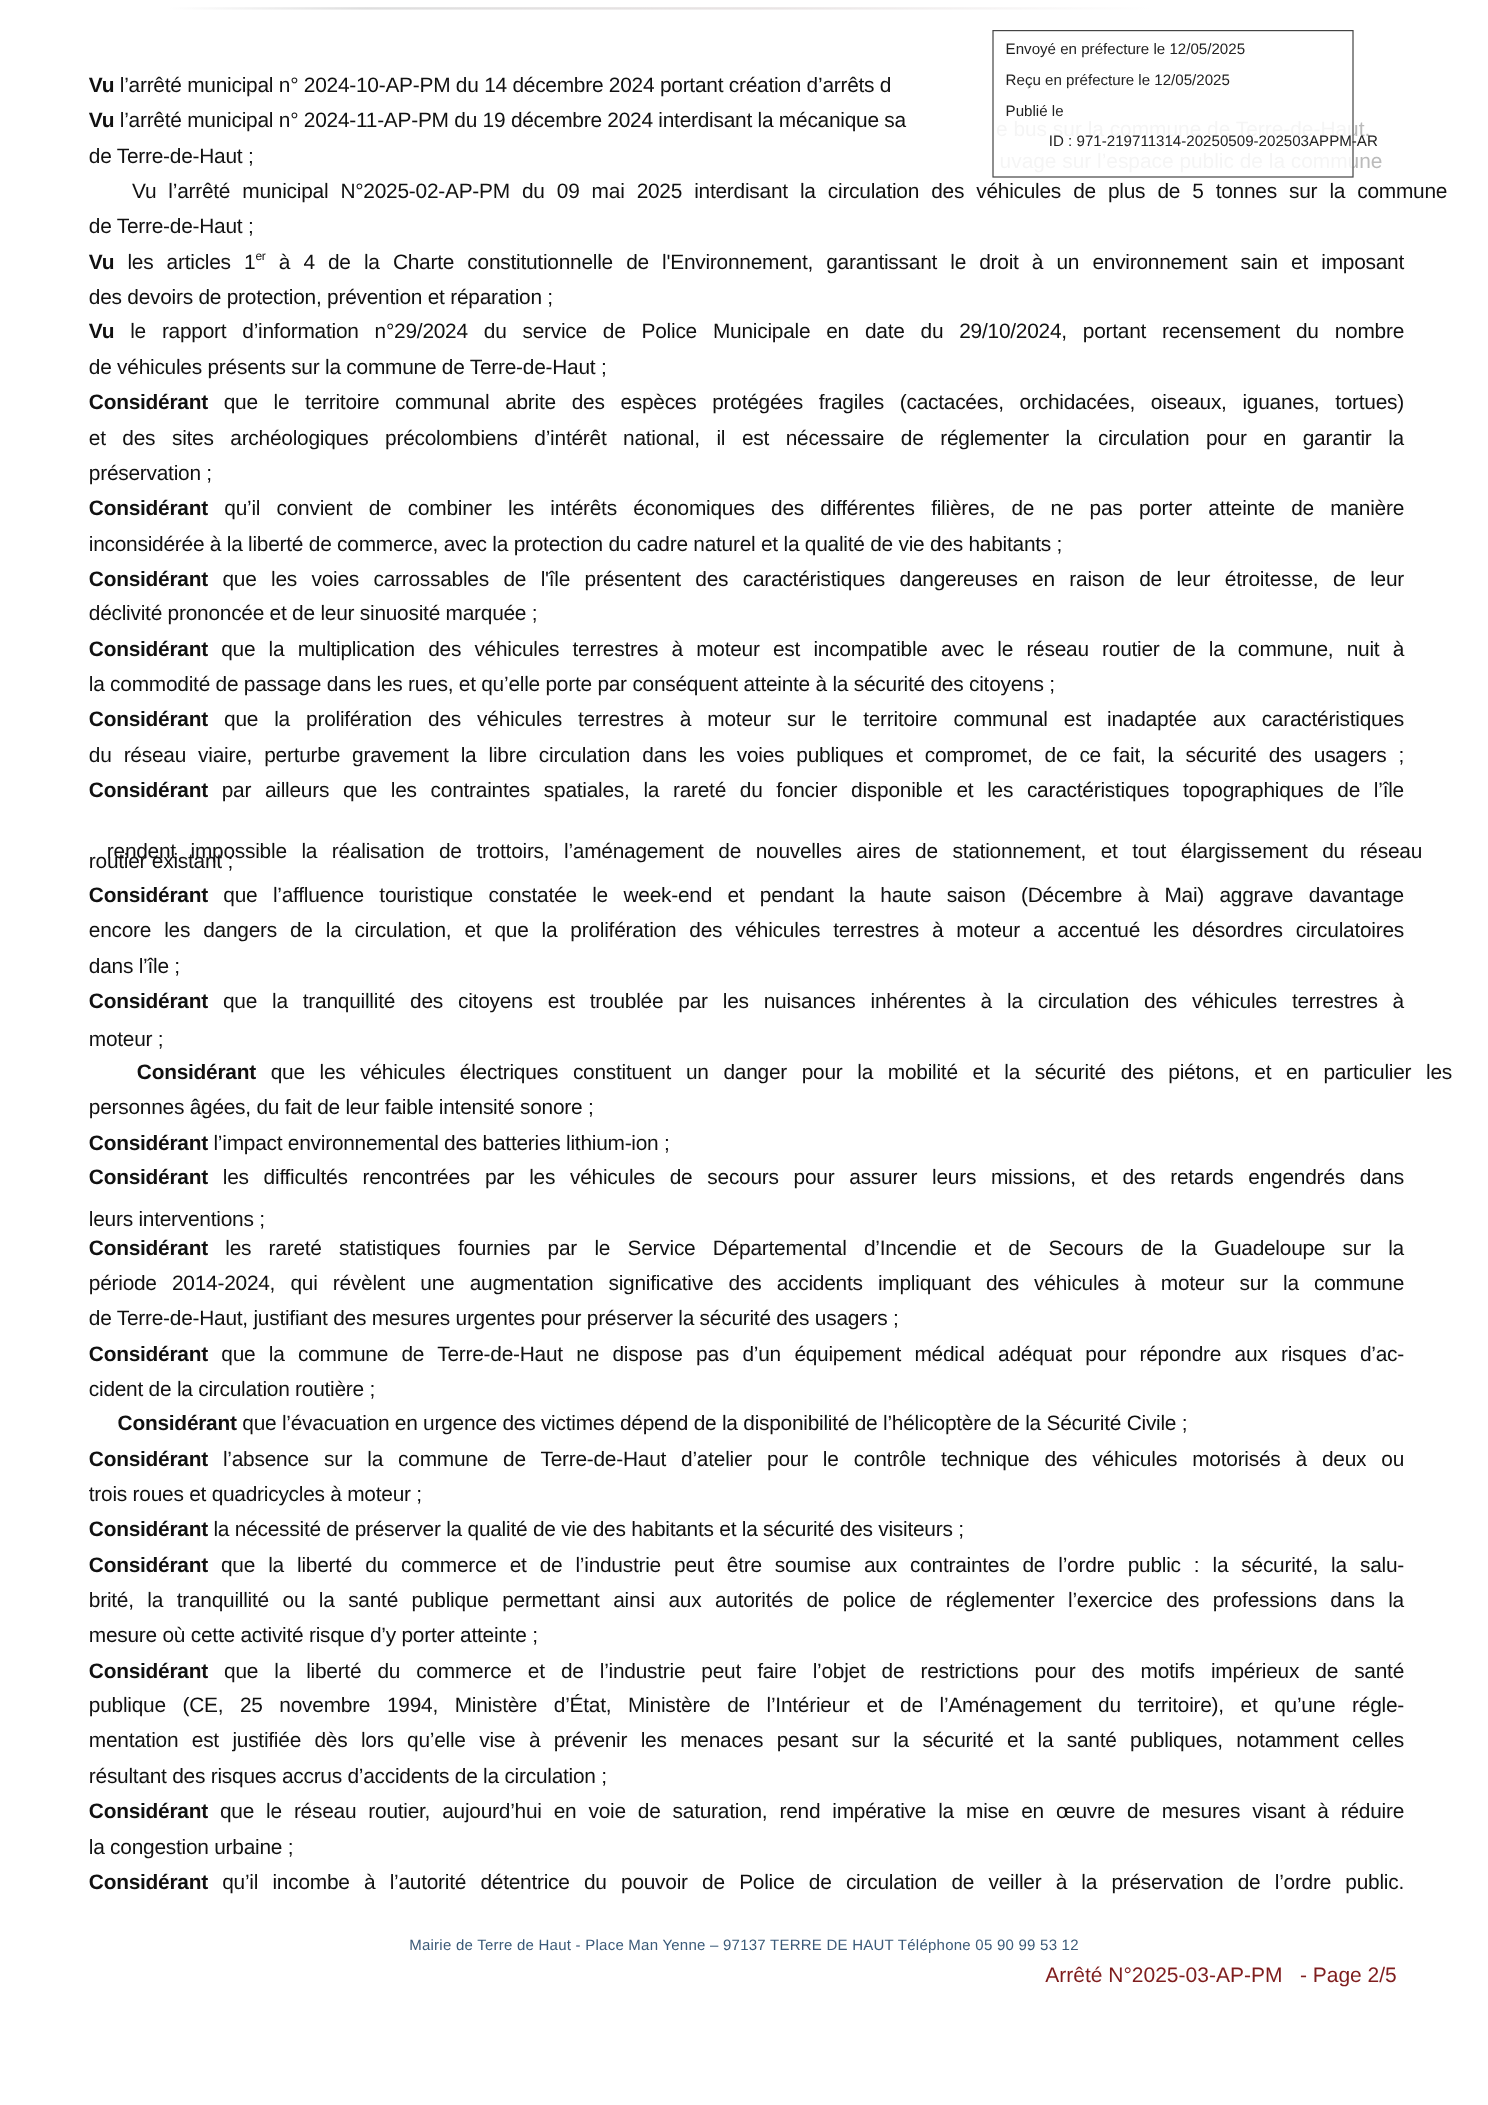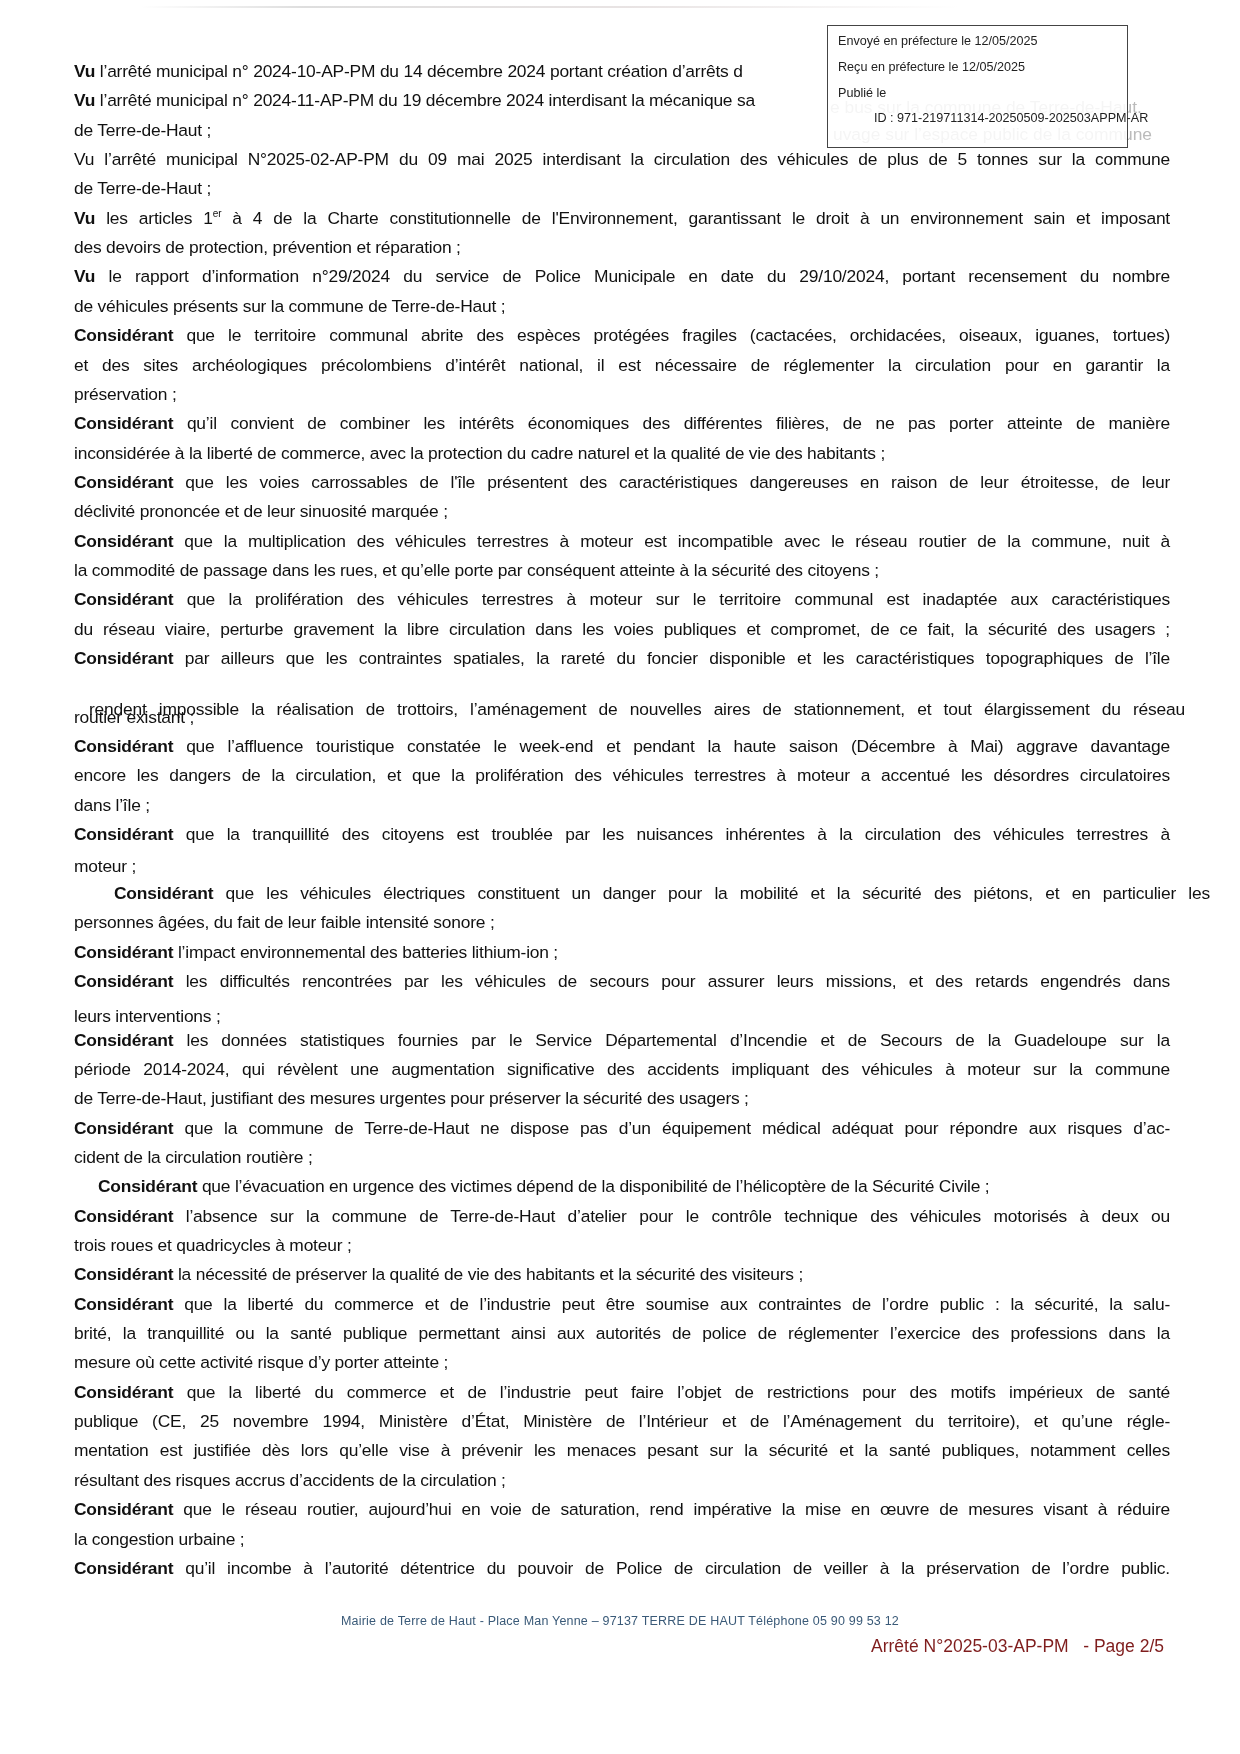--- a/index.html
+++ b/index.html
@@ -18,21 +18,21 @@
 </style>
 </head>
 <body>
 
 <div class="topline"></div>
 
 <div class="doc" id="doc">
     <div class="line" style="top: 3px; text-align: right;"><span class="kw">Vu</span><span> l’arrêté municipal n° 2024-10-AP-PM du 14 décembre 2024 portant création d’arrêts d</span></div>
     <div class="line" style="top: 32.35px;"><span class="kw">Vu</span><span> l’arrêté municipal n° 2024-11-AP-PM du 19 décembre 2024 interdisant la mécanique sa</span></div>
     <div class="line" style="top: 61.7px;"><span>de Terre-de-Haut ;</span></div>
-    <div class="line j" style="top: 91.05px;"><span>Vu l’arrêté municipal N°2025-02-AP-PM du 09 mai 2025 interdisant la circulation des véhicules de plus de 5 tonnes sur la commune</span></div>
+    <div class="line j" style="top: 91.05px; margin-left: 36px;"><span>Vu l’arrêté municipal N°2025-02-AP-PM du 09 mai 2025 interdisant la circulation des véhicules de plus de 5 tonnes sur la commune</span></div>
     <div class="line" style="top: 120.4px;"><span>de Terre-de-Haut ;</span></div>
     <div class="line j" style="top: 149.75px;"><span class="kw">Vu</span><span> les articles 1</span><sup>er</sup><span> à 4 de la Charte constitutionnelle de l'Environnement, garantissant le droit à un environnement sain et imposant</span></div>
     <div class="line" style="top: 179.1px;"><span>des devoirs de protection, prévention et réparation ;</span></div>
     <div class="line j" style="top: 208.45px;"><span class="kw">Vu</span><span> le rapport d’information n°29/2024 du service de Police Municipale en date du 29/10/2024, portant recensement du nombre</span></div>
     <div class="line" style="top: 237.8px;"><span>de véhicules présents sur la commune de Terre-de-Haut ;</span></div>
     <div class="line j" style="top: 267.15px;"><span class="kw">Considérant</span><span> que le territoire communal abrite des espèces protégées fragiles (cactacées, orchidacées, oiseaux, iguanes, tortues)</span></div>
     <div class="line j" style="top: 296.5px;"><span>et des sites archéologiques précolombiens d’intérêt national, il est nécessaire de réglementer la circulation pour en garantir la</span></div>
     <div class="line" style="top: 325.85px;"><span>préservation ;</span></div>
     <div class="line j" style="top: 355.2px;"><span class="kw">Considérant</span><span> qu’il convient de combiner les intérêts économiques des différentes filières, de ne pas porter atteinte de manière</span></div>
     <div class="line" style="top: 384.55px;"><span>inconsidérée à la liberté de commerce, avec la protection du cadre naturel et la qualité de vie des habitants ;</span></div>
@@ -48,21 +48,21 @@
     <div class="line j" style="top: 678.05px;"><span class="kw">Considérant</span><span> que l’affluence touristique constatée le week-end et pendant la haute saison (Décembre à Mai) aggrave davantage</span></div>
     <div class="line j" style="top: 707.4px;"><span>encore les dangers de la circulation, et que la prolifération des véhicules terrestres à moteur a accentué les désordres circulatoires</span></div>
     <div class="line" style="top: 736.75px;"><span>dans l’île ;</span></div>
     <div class="line j" style="top: 766.1px;"><span class="kw">Considérant</span><span> que la tranquillité des citoyens est troublée par les nuisances inhérentes à la circulation des véhicules terrestres à</span></div>
     <div class="line" style="top: 798px;"><span>moteur ;</span></div>
     <div class="line j" style="top: 824.8px; margin-left: 40px;"><span class="kw">Considérant</span><span> que les véhicules électriques constituent un danger pour la mobilité et la sécurité des piétons, et en particulier les</span></div>
     <div class="line" style="top: 854.15px;"><span>personnes âgées, du fait de leur faible intensité sonore ;</span></div>
     <div class="line" style="top: 883.5px;"><span class="kw">Considérant</span><span> l’impact environnemental des batteries lithium-ion ;</span></div>
     <div class="line j" style="top: 912.85px;"><span class="kw">Considérant</span><span> les difficultés rencontrées par les véhicules de secours pour assurer leurs missions, et des retards engendrés dans</span></div>
     <div class="line" style="top: 912px; margin-top: 36px;"><span>leurs interventions ;</span></div>
-    <div class="line j" style="top: 971.55px;"><span class="kw">Considérant</span><span> les données statistiques fournies par le Service Départemental d’Incendie et de Secours de la Guadeloupe sur la</span></div>
+    <div class="line j" style="top: 971.55px;"><span class="kw">Considérant</span><span> les rareté statistiques fournies par le Service Départemental d’Incendie et de Secours de la Guadeloupe sur la</span></div>
     <div class="line j" style="top: 1000.9px;"><span>période 2014-2024, qui révèlent une augmentation significative des accidents impliquant des véhicules à moteur sur la commune</span></div>
     <div class="line" style="top: 1030.25px;"><span>de Terre-de-Haut, justifiant des mesures urgentes pour préserver la sécurité des usagers ;</span></div>
     <div class="line j" style="top: 1059.6px;"><span class="kw">Considérant</span><span> que la commune de Terre-de-Haut ne dispose pas d’un équipement médical adéquat pour répondre aux risques d’ac-</span></div>
     <div class="line" style="top: 1088.95px;"><span>cident de la circulation routière ;</span></div>
     <div class="line" style="top: 1118.3px; margin-left: 24px;"><span class="kw">Considérant</span><span> que l’évacuation en urgence des victimes dépend de la disponibilité de l’hélicoptère de la Sécurité Civile ;</span></div>
     <div class="line j" style="top: 1147.65px;"><span class="kw">Considérant</span><span> l’absence sur la commune de Terre-de-Haut d’atelier pour le contrôle technique des véhicules motorisés à deux ou</span></div>
     <div class="line" style="top: 1177px;"><span>trois roues et quadricycles à moteur ;</span></div>
     <div class="line" style="top: 1206.35px;"><span class="kw">Considérant</span><span> la nécessité de préserver la qualité de vie des habitants et la sécurité des visiteurs ;</span></div>
     <div class="line j" style="top: 1235.7px;"><span class="kw">Considérant</span><span> que la liberté du commerce et de l’industrie peut être soumise aux contraintes de l’ordre public : la sécurité, la salu-</span></div>
     <div class="line j" style="top: 1265.05px;"><span>brité, la tranquillité ou la santé publique permettant ainsi aux autorités de police de réglementer l’exercice des professions dans la</span></div>

